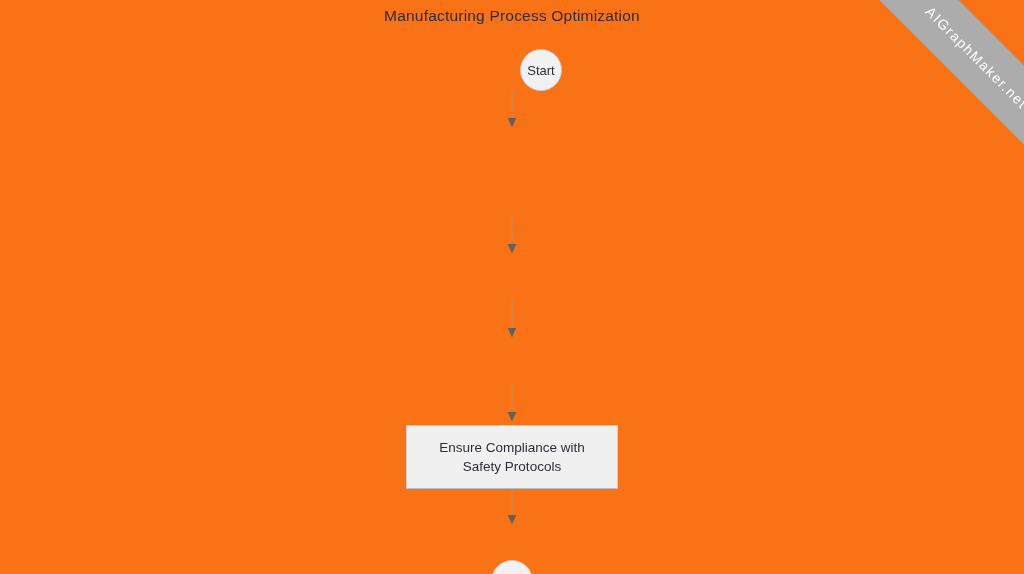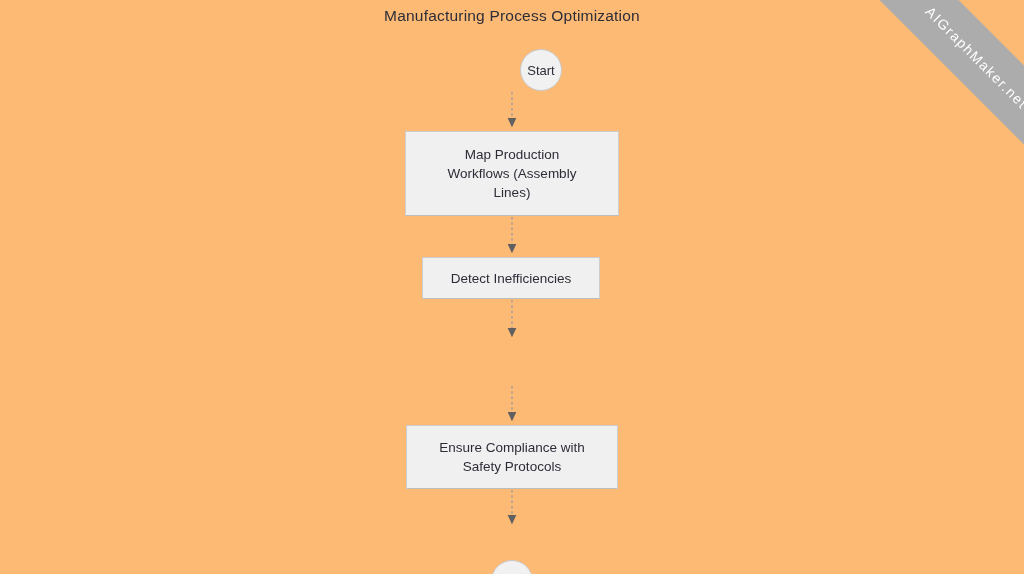--- a/index.html
+++ b/index.html
@@ -6,21 +6,21 @@
   html, body { width: 1024px; height: 574px; }
   body {
     font-family: "Liberation Sans", sans-serif;
     background: #ffffff;
     overflow: hidden;
   }
   .page {
     position: relative;
     width: 1024px;
     height: 574px;
-    background: #fdba74;
+    background: #f97316;
     overflow: hidden;
   }
   .diagram-title {
     position: absolute;
     top: 7px;
     left: 0;
     width: 100%;
     text-align: center;
     font-size: 15.5px;
     font-weight: 500;
@@ -116,23 +116,21 @@
     </defs>
     <line class="edge-line" x1="512" y1="92" x2="512" y2="126" marker-end="url(#arrowhead)"></line>
     <line class="edge-line" x1="512" y1="217" x2="512" y2="252" marker-end="url(#arrowhead)"></line>
     <line class="edge-line" x1="512" y1="300" x2="512" y2="336" marker-end="url(#arrowhead)"></line>
     <line class="edge-line" x1="512" y1="386" x2="512" y2="420" marker-end="url(#arrowhead)"></line>
     <line class="edge-line" x1="512" y1="490" x2="512" y2="523" marker-end="url(#arrowhead)"></line>
   </svg>
 
   <div class="node circle" id="node-start">Start</div>
 
-  <div class="node rect" id="node-map">Map Production Workflows (Assembly Lines)</div>
 
-  <div class="node rect" id="node-detect">Detect Inefficiencies</div>
 
 
   <div class="node rect" id="node-ensure">Ensure Compliance with Safety Protocols</div>
 
   <div class="node circle" id="node-end">End</div>
 
   <div class="watermark">
     <div class="watermark-band">
       <span class="watermark-text">AIGraphMaker.net</span>
     </div>

